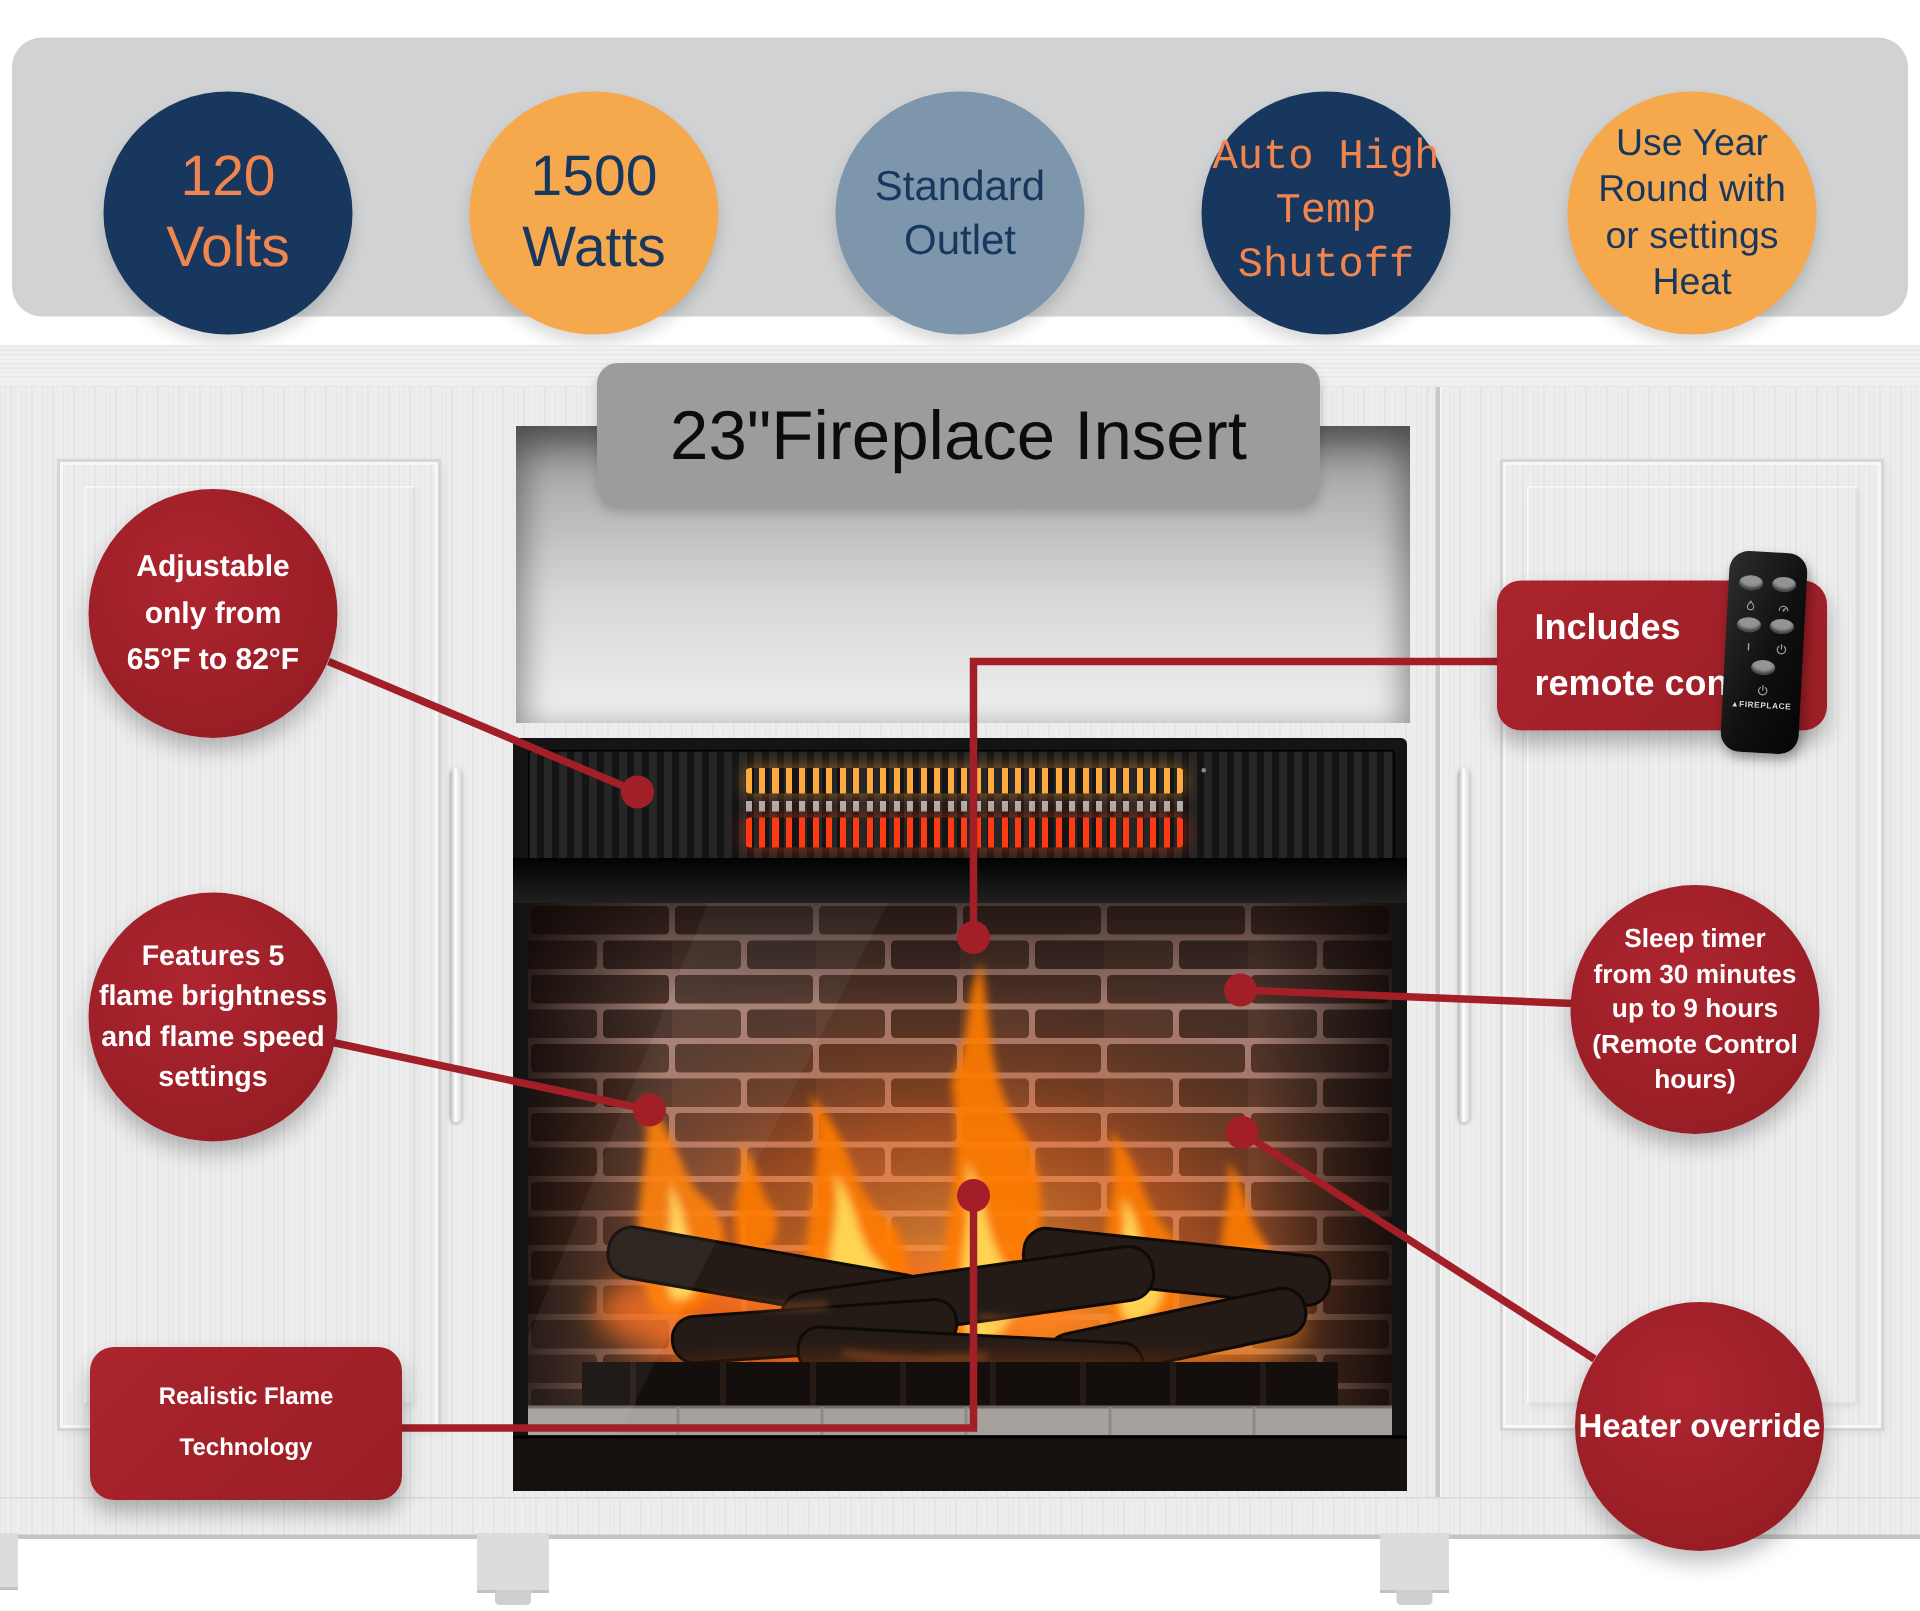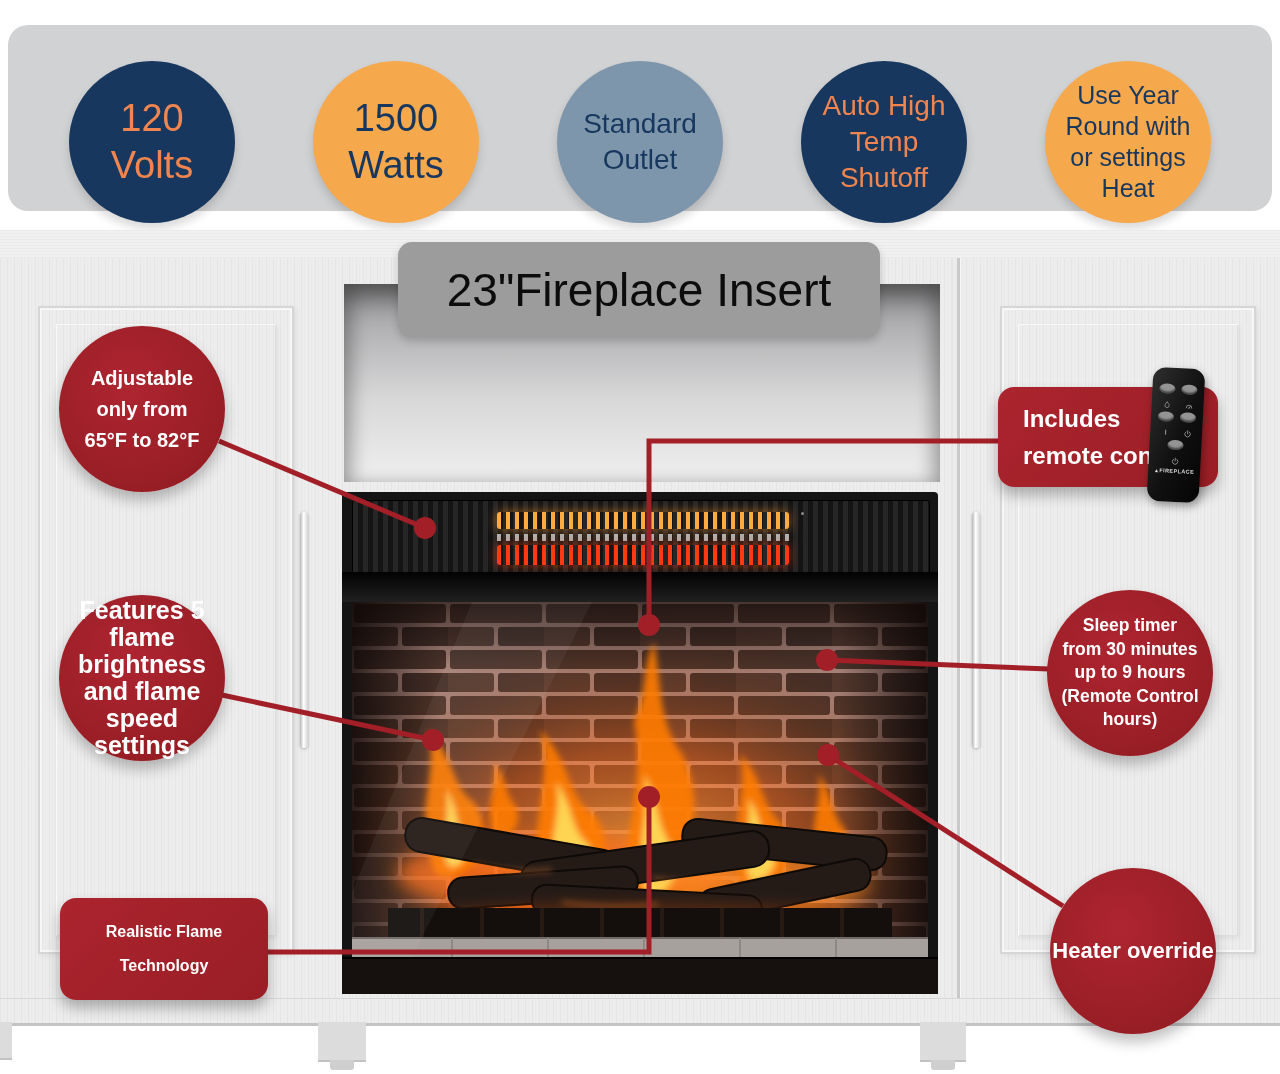--- a/index.html
+++ b/index.html
@@ -75,21 +75,21 @@
 
   
   .co-circle{border-radius:50%;width:166px;height:166px;color:#fff;font-weight:700;
     background:radial-gradient(circle at 42% 36%,#ae2530,#961d24 78%);
     box-shadow:0 8px 14px rgba(0,0,0,.25);
     display:flex;flex-direction:column;align-items:center;justify-content:center;text-align:center;z-index:6;}
   .co-box{color:#fff;font-weight:700;border-radius:16px;
     background:linear-gradient(135deg,#ab242e,#9a1e25);box-shadow:0 8px 14px rgba(0,0,0,.28);
     display:flex;flex-direction:column;justify-content:center;z-index:6;}
   .co-adjustable{left:59px;top:326px;font-size:20px;line-height:31px;align-items:center;}
-  .co-features{left:59px;top:595px;font-size:25px;line-height:27px;}
+  .co-features{left:59px;top:595px;font-size:19px;line-height:27px;}
   .co-sleep{left:1047px;top:590px;font-size:17.5px;line-height:23.5px;}
   .co-heater{left:1050px;top:868px;font-size:22px;}
   .co-remote{left:998px;top:387px;width:220px;height:100px;font-size:24px;line-height:37px;
     padding-left:25px;box-sizing:border-box;align-items:flex-start;}
   .co-realistic{left:60px;top:898px;width:208px;height:102px;font-size:16px;line-height:34px;
     align-items:center;text-align:center;}
 
   
   .lines{left:0;top:0;width:1280px;height:1074px;z-index:5;pointer-events:none;}
 
@@ -151,21 +151,21 @@
       <span class="l-big">Volts</span>
     </div>
     <div class="abs badge orange" style="left:305px;">
       <span class="l-big">1500</span>
       <span class="l-big">Watts</span>
     </div>
     <div class="abs badge slate" style="left:549px;">
       <span class="l-med">Standard</span>
       <span class="l-med">Outlet</span>
     </div>
-    <div class="abs badge navy" style="left:793px;">
+    <div class="abs badge navy" style="left:793px;font-family:Liberation Mono, monospace;">
       <span class="l-med">Auto High</span>
       <span class="l-med">Temp</span>
       <span class="l-med">Shutoff</span>
     </div>
     <div class="abs badge orange" style="left:1037px;">
       <span class="l-sm">Use Year</span>
       <span class="l-sm">Round with</span>
       <span class="l-sm">or settings</span>
       <span class="l-sm">Heat</span>
     </div>

